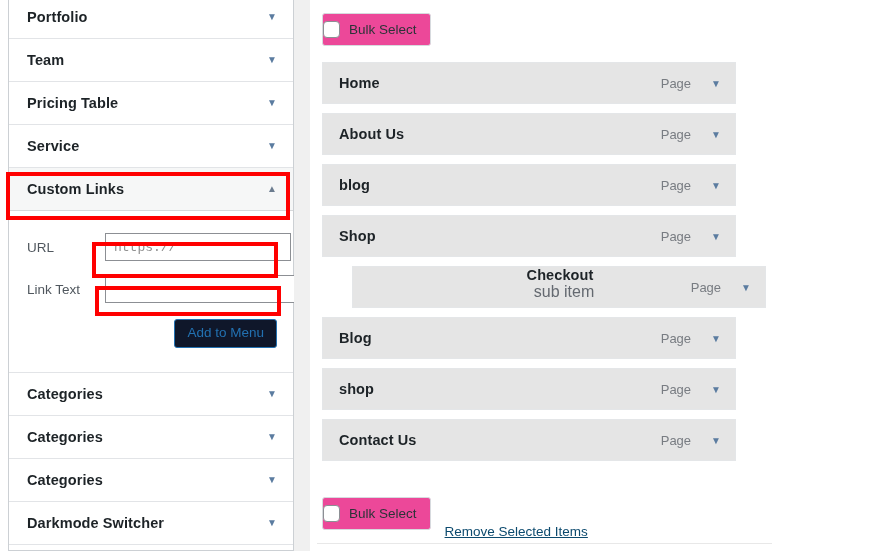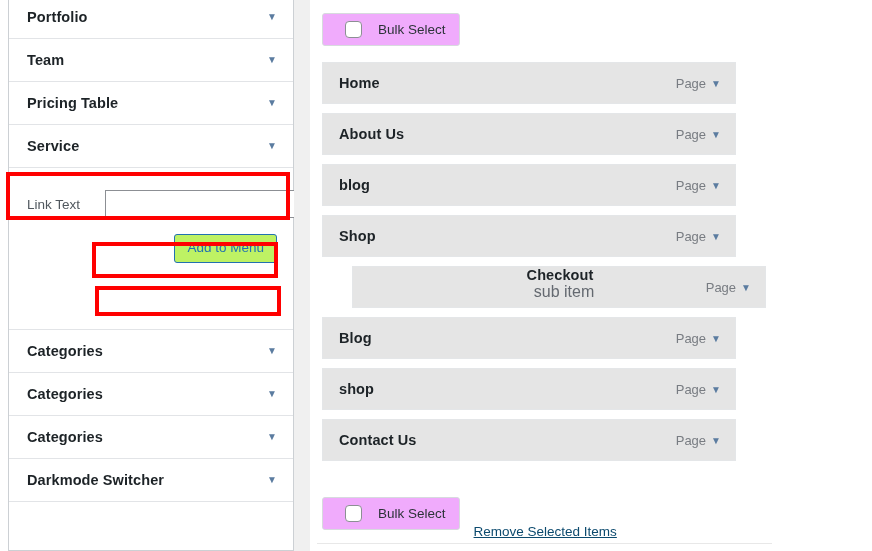--- a/index.html
+++ b/index.html
@@ -107,21 +107,21 @@
   }
   .form-input.plain { font-family: "Liberation Sans", sans-serif; }
   .form-input::placeholder { color: #8f8f8f; opacity: 1; }
   #form-actions {
     display: flex;
     justify-content: flex-end;
     padding-right: 2px;
     margin-top: 16px;
   }
   #add-to-menu {
-    background: #bef264;
+    background: #0f172a;
     border: 1px solid #2271b1;
     color: #2271b1;
     border-radius: 3px;
     font-size: 13.5px;
     font-family: "Liberation Sans", sans-serif;
     padding: 6px 12px 7px;
     cursor: pointer;
     line-height: 1;
     margin-left: 34px;
   }
@@ -141,25 +141,25 @@
     display: flex;
     align-items: center;
     gap: 14px;
   }
   #bulk-bar-top { top: 13px; }
   #bulk-bar-bottom { top: 488px; }
 
   .bulk-btn {
     display: inline-flex;
     align-items: center;
-    gap: 16px;
-    background: #f0abfc;
+    gap: 9px;
+    background: #ec4899;
     border: 1px solid #d7dade;
     border-radius: 3px;
-    padding: 7px 13px 7px 22px;
+    padding: 7px 13px 7px 0;
     cursor: pointer;
   }
   .bulk-box {
     width: 17px;
     height: 17px;
     border: 1px solid #8c8f94;
     border-radius: 4px;
     background: #ffffff;
     flex: 0 0 17px;
   }
@@ -205,21 +205,21 @@
     color: #646970;
     margin-left: 8px;
   }
   .row-right {
     position: absolute;
     right: 14px;
     top: 50%;
     transform: translateY(-50%);
     display: flex;
     align-items: center;
-    gap: 5px;
+    gap: 20px;
   }
   .row-type {
     font-size: 13px;
     color: #787c82;
   }
   .row-caret {
     font-size: 10px;
     color: #5b7ca0;
     line-height: 1;
     cursor: pointer;
@@ -248,21 +248,29 @@
         <span class="acc-caret">▼</span>
       </div>
       <div class="acc-row">
         <span class="acc-label">Pricing Table</span>
         <span class="acc-caret">▼</span>
       </div>
       <div class="acc-row">
         <span class="acc-label">Service</span>
         <span class="acc-caret">▼</span>
       </div>
+      <div class="acc-row open">
+        <span class="acc-label">Custom Links</span>
+        <span class="acc-caret up">▲</span>
+      </div>
       <div id="custom-links-form">
+        <div class="form-row">
+          <span class="form-label">URL</span>
+          <input class="form-input" type="text" placeholder="https://" style="">
+        </div>
         <div class="form-row">
           <span class="form-label">Link Text</span>
           <input class="form-input plain" type="text" placeholder="" style="">
         </div>
         <div id="form-actions">
           <button id="add-to-menu">Add to Menu</button>
         </div>
       </div>
       <div class="acc-row">
         <span class="acc-label">Categories</span>

